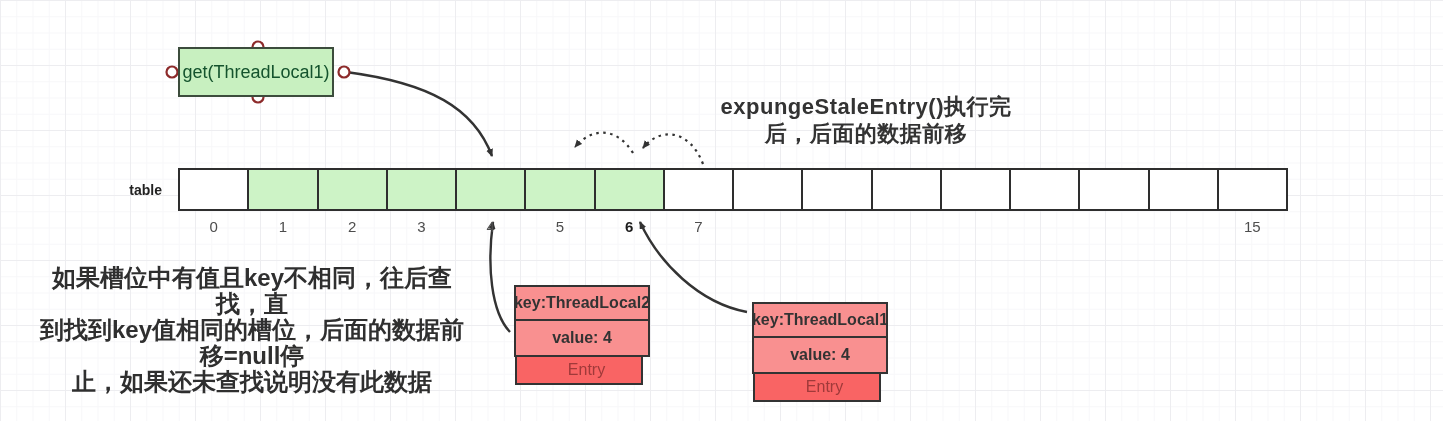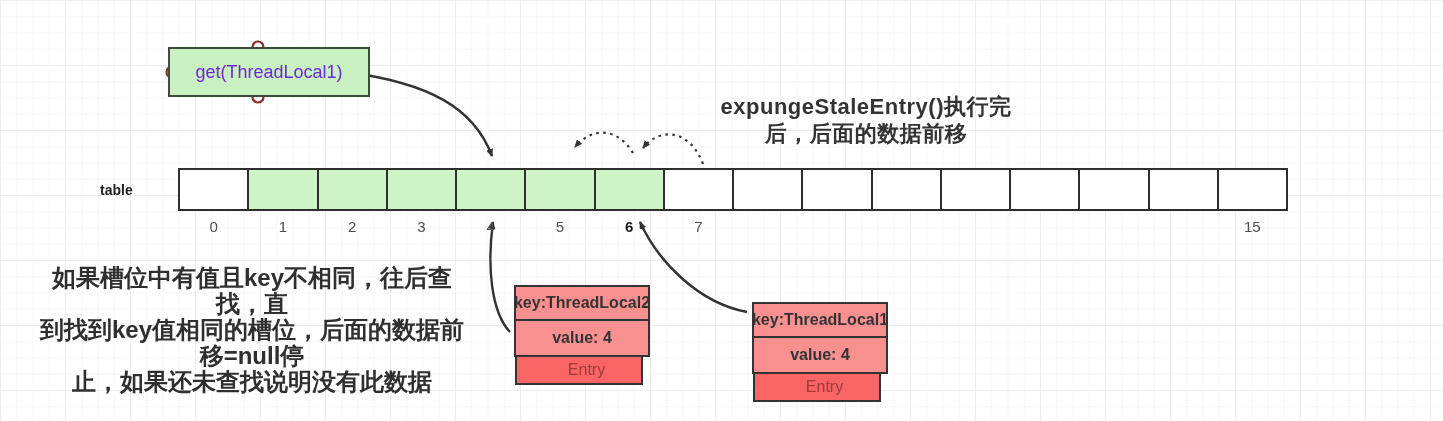--- a/index.html
+++ b/index.html
@@ -14,44 +14,44 @@
       linear-gradient(90deg, #ededf0 1px, transparent 1px),
       linear-gradient(#f7f7f9 1px, transparent 1px),
       linear-gradient(90deg, #f7f7f9 1px, transparent 1px);
     background-size:65px 65px, 65px 65px, 16.25px 16.25px, 16.25px 16.25px;
   }
 
   svg.overlay { position:absolute; left:0; top:0; width:1443px; height:421px; pointer-events:none; }
 
   
   .get-box {
-    position:absolute; left:168px; top:47px; width:202px; height:50px;
+    position:absolute; left:178px; top:47px; width:156px; height:50px;
     background:#c8f0c0; border:2.5px solid #3c4c3c;
     display:flex; align-items:center; justify-content:center;
-    font-size:18px; color:#6d28d9;
+    font-size:18px; color:#14532d;
   }
 
   
   .title {
     position:absolute; left:700px; top:93px; width:332px;
     text-align:center; font-size:22px; line-height:27px;
     font-weight:bold; color:#333333; letter-spacing:0.5px;
   }
 
   
   .note {
     position:absolute; left:36px; top:265px; width:432px;
     text-align:center; font-size:24px; line-height:26px;
     font-weight:bold; color:#2f2f2f;
   }
 
   
   .table-label {
     position:absolute; left:100px; top:182px; width:62px;
-    font-size:14px; font-weight:bold; color:#222222;
+    text-align:right; font-size:14px; font-weight:bold; color:#222222;
   }
   .slot-row {
     position:absolute; left:178px; top:168px; width:1110px; height:43px;
     display:flex; border:2px solid #2e2e2e; background:#ffffff;
   }
   .cell { flex:1 1 0; position:relative; background:#ffffff; }
   .cell:not(:first-child) { border-left:2px solid #2e2e2e; }
   .cell[data-filled="true"] { background:#cdf3c6; }
   .cell .idx {
     position:absolute; top:calc(100% + 9px); left:0; width:100%;

